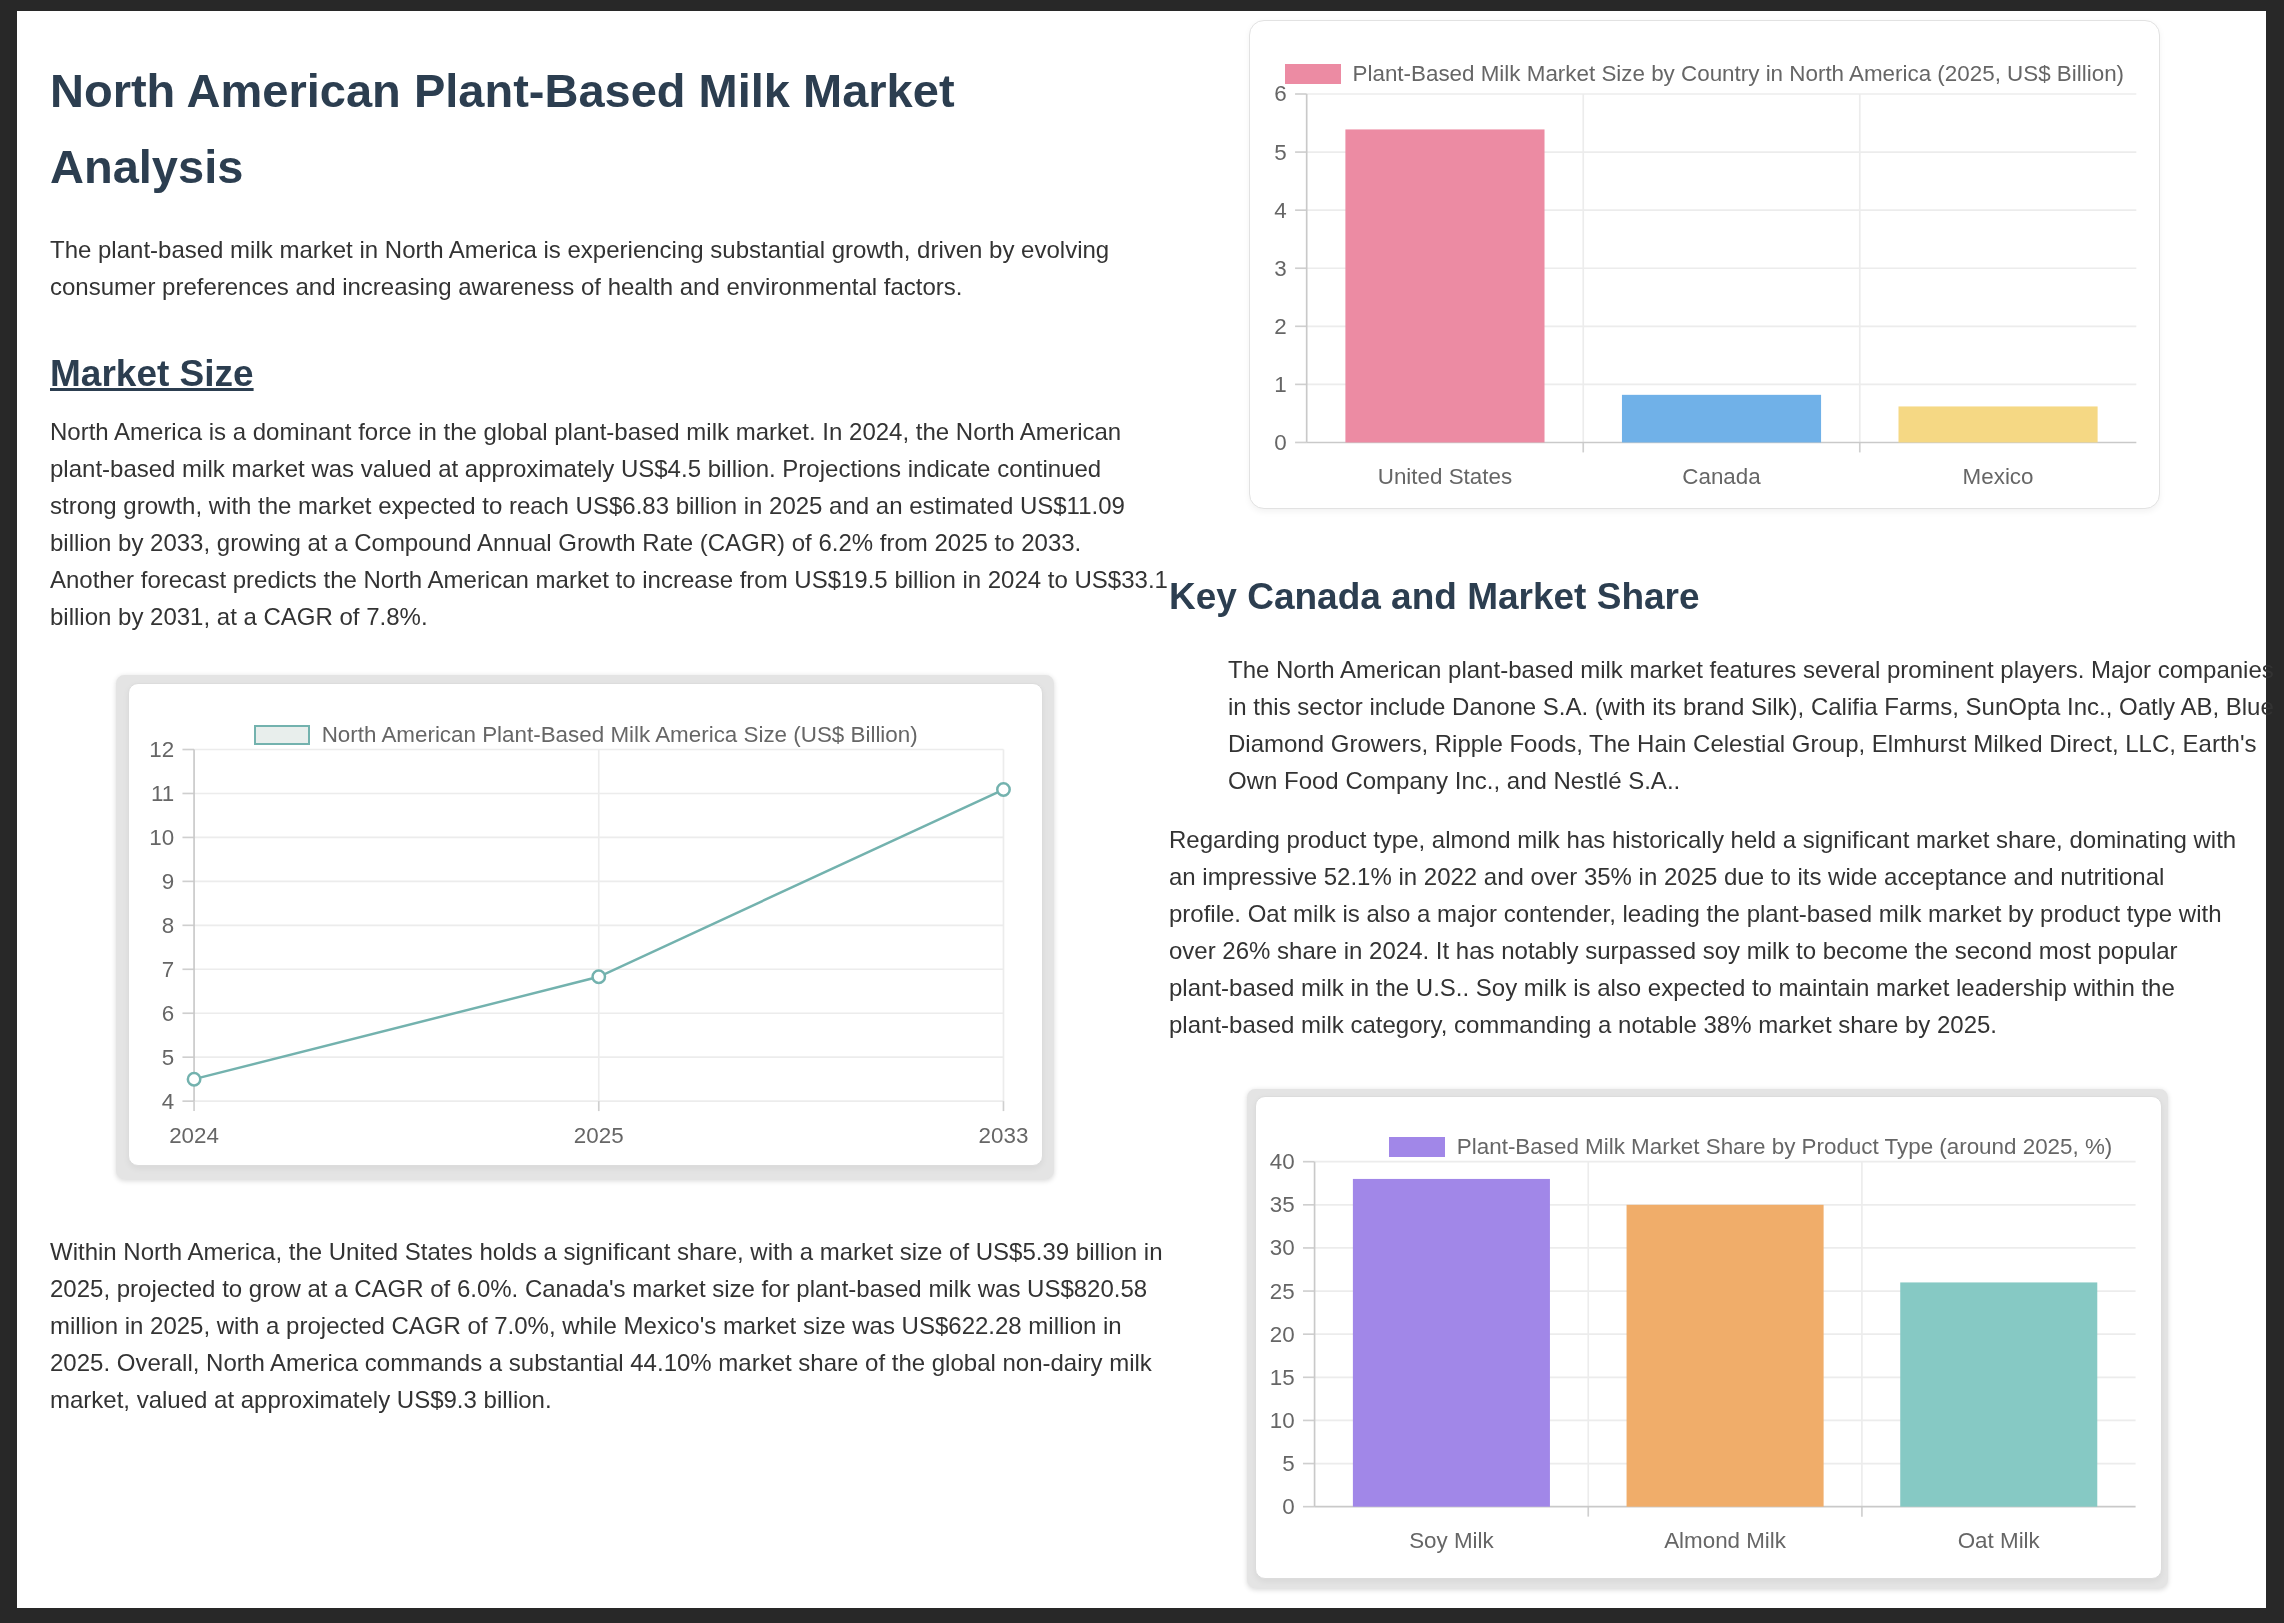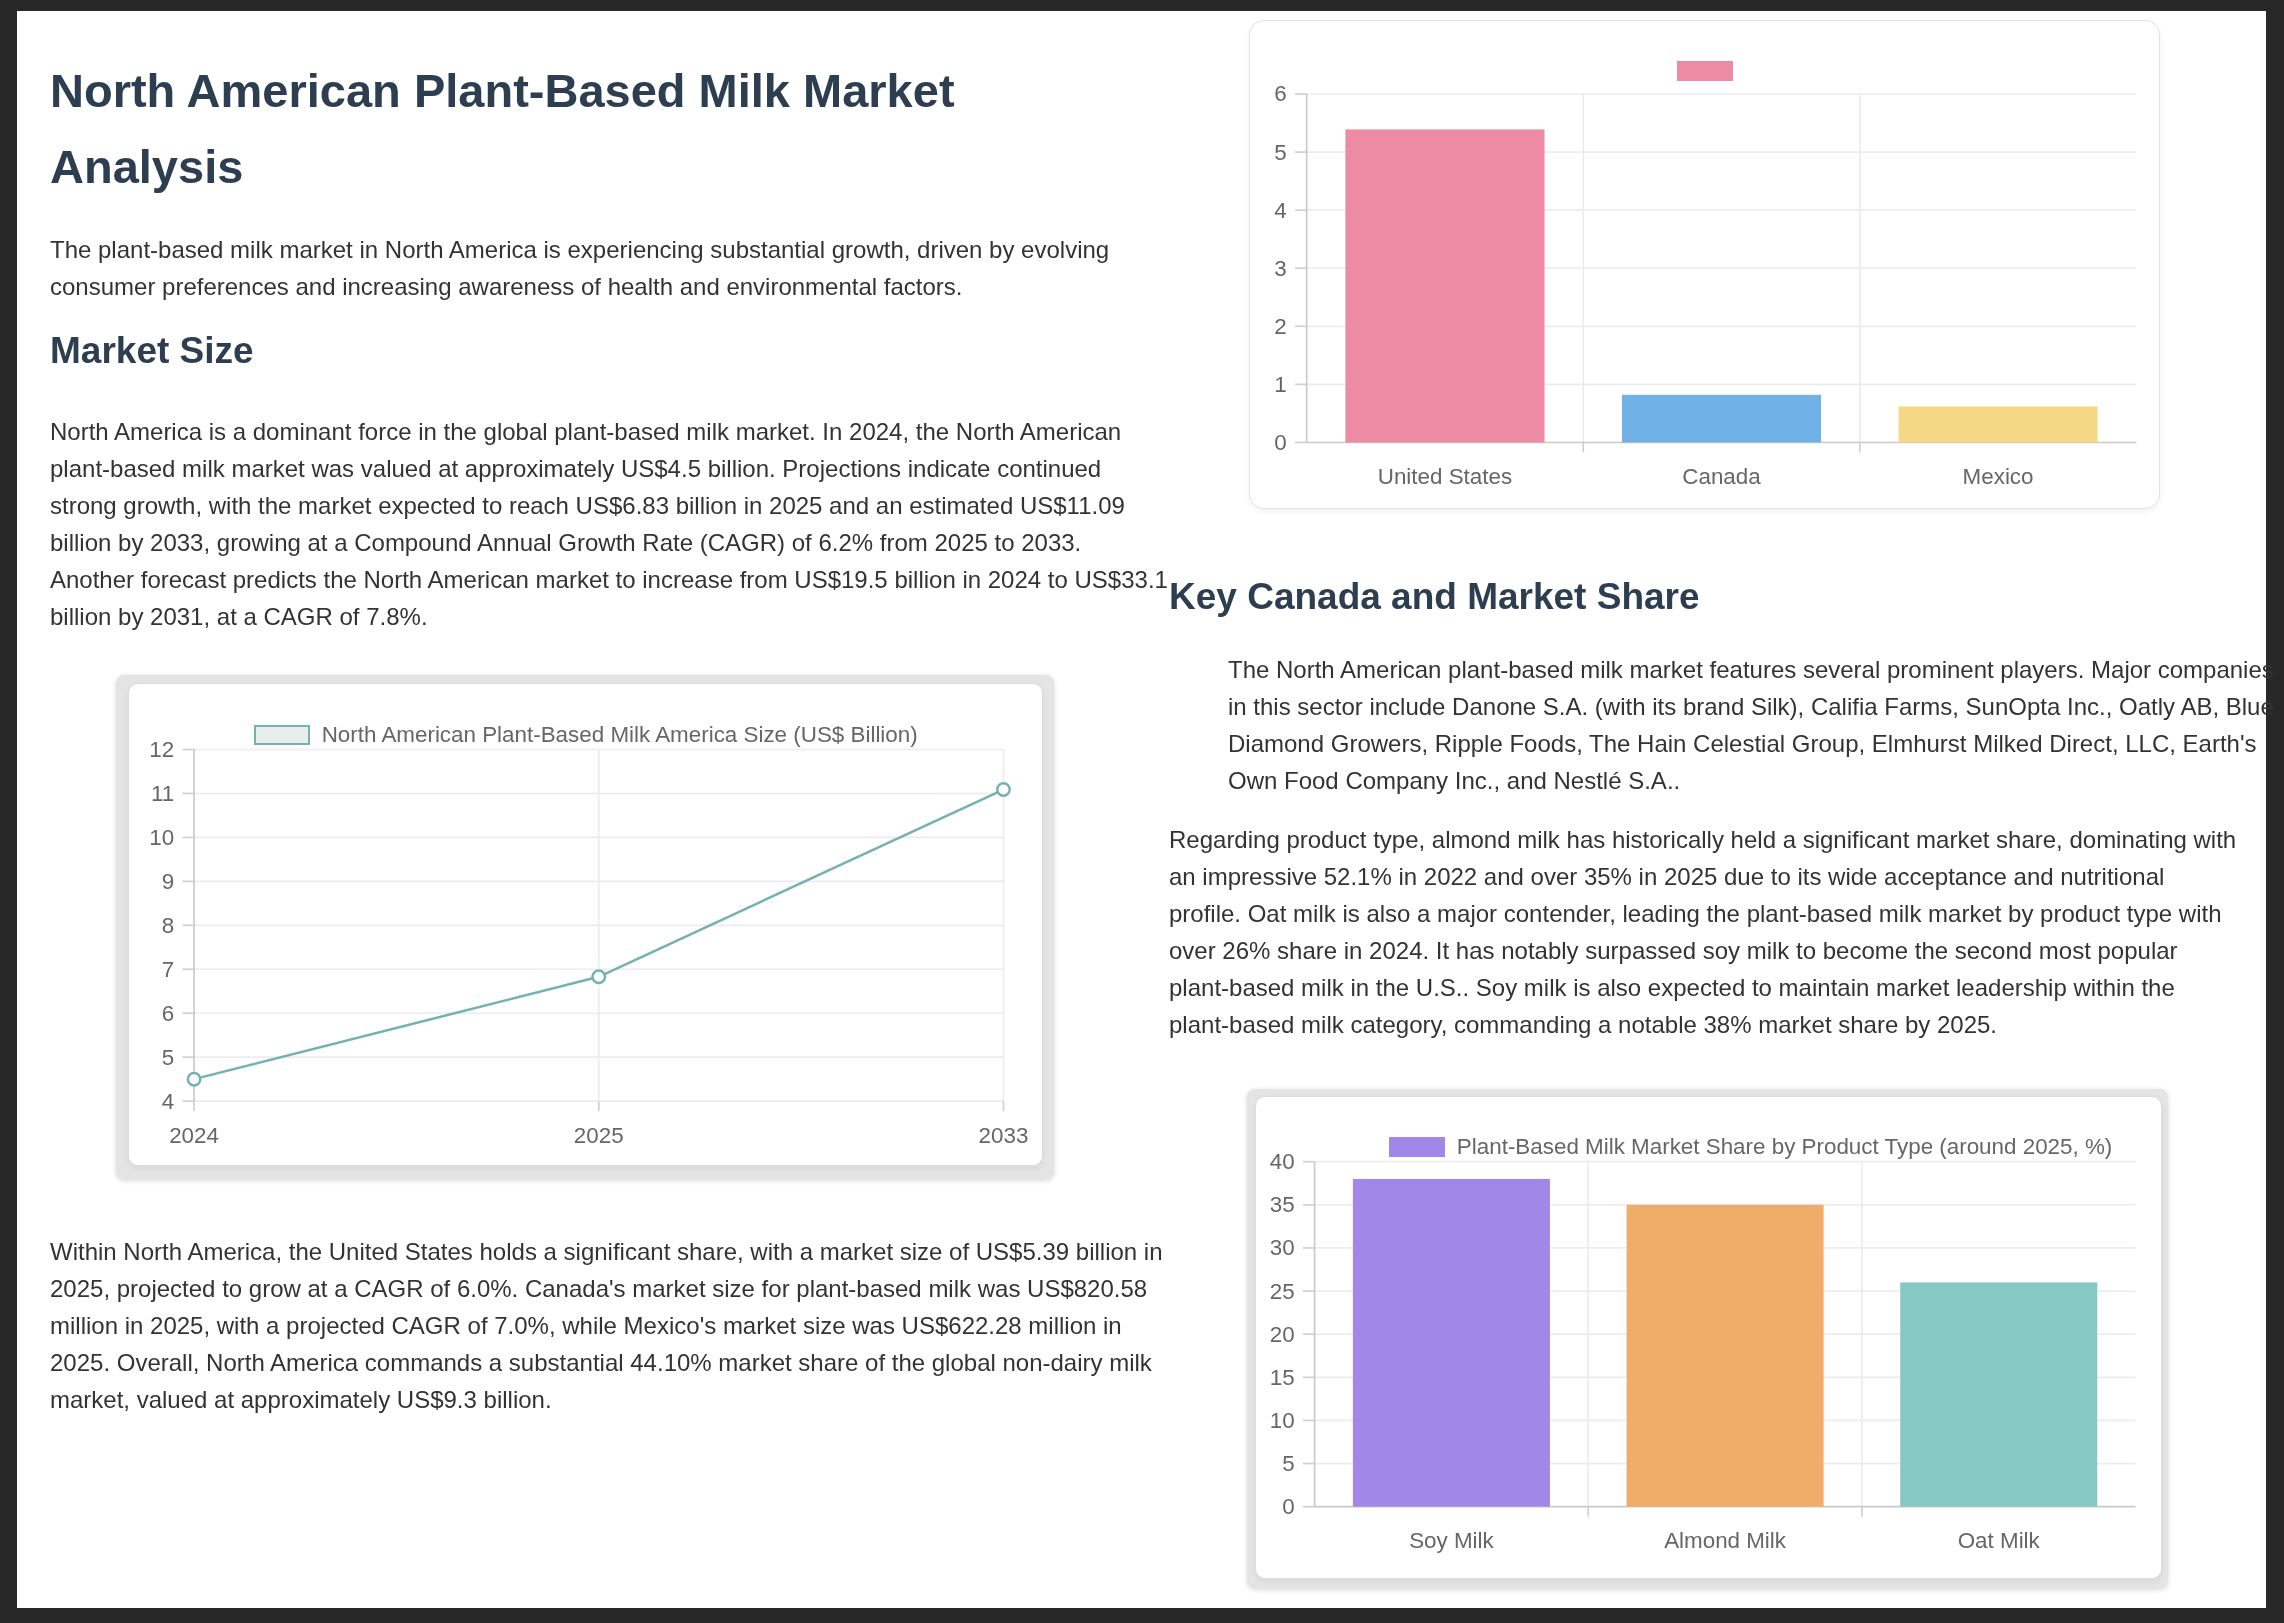--- a/index.html
+++ b/index.html
@@ -22,21 +22,21 @@
 </head>
 <body>
 
 <div class="page">
   <div class="content-sheet"></div>
 
   <h1 class="title abs" style="left:50px;top:53px;width:1046px;">North American Plant-Based Milk Market Analysis</h1>
 
   <p class="body abs" style="left:50px;top:231px;width:1120px;">The plant-based milk market in North America is experiencing substantial growth, driven by evolving consumer preferences and increasing awareness of health and environmental factors.</p>
 
-  <h2 class="section abs" style="left:50px;top:328px;">Market Size</h2>
+  <h2 class="section abs" style="left:50px;top:351px;text-decoration:underline;">Market Size</h2>
 
   <p class="body abs" style="left:50px;top:413px;width:1120px;">North America is a dominant force in the global plant-based milk market. In 2024, the North American plant-based milk market was valued at approximately US$4.5 billion. Projections indicate continued strong growth, with the market expected to reach US$6.83 billion in 2025 and an estimated US$11.09 billion by 2033, growing at a Compound Annual Growth Rate (CAGR) of 6.2% from 2025 to 2033. Another forecast predicts the North American market to increase from US$19.5 billion in 2024 to US$33.1 billion by 2031, at a CAGR of 7.8%.</p>
 
   <div class="gray-frame abs" style="left:116px;top:675px;width:938px;height:504px;">
     <div class="chart-card" id="chart-line" style="left:12.4px;top:8.3px;width:913px;height:481px;border-radius:10px;border-color:#dcdcdc;">
       <svg width="913" height="481" viewBox="0 0 1100 580">
           <line x1="78" y1="503" x2="1054" y2="503" stroke="#ececec" stroke-width="2"></line>
           <line x1="64" y1="503" x2="78" y2="503" stroke="#cfcfcf" stroke-width="2"></line>
           <text x="54" y="512" text-anchor="end" font-size="27" fill="#666666">4</text>
           <line x1="78" y1="450" x2="1054" y2="450" stroke="#ececec" stroke-width="2"></line>
@@ -116,20 +116,21 @@
         <line x1="68" y1="508" x2="1068" y2="508" stroke="#c9c9c9" stroke-width="2"></line>
         <rect x="114.66666666666667" y="130.7" width="239.99999999999997" height="377.3" fill="#ec8ba3"></rect>
         <text x="234.66666666666666" y="558" text-anchor="middle" font-size="27" fill="#666666">United States</text>
         <rect x="448" y="450.6" width="239.99999999999997" height="57.39999999999998" fill="#70b1e8"></rect>
         <text x="568" y="558" text-anchor="middle" font-size="27" fill="#666666">Canada</text>
         <rect x="781.3333333333333" y="464.6" width="239.99999999999997" height="43.39999999999998" fill="#f5d884"></rect>
         <text x="901.3333333333333" y="558" text-anchor="middle" font-size="27" fill="#666666">Mexico</text>
       </svg>
     <div class="legend" style="top:40px;">
       <span class="swatch" style="background: rgb(236, 139, 163);"></span>
+      <span class="legend-label">Plant-Based Milk Market Size by Country in North America (2025, US$ Billion)</span>
     </div>
   </div>
 
   <h2 class="section abs" style="left:1169px;top:574px;">Key Canada and Market Share</h2>
 
   <p class="body abs" style="left:1228px;top:651px;width:1062px;">The North American plant-based milk market features several prominent players. Major companies in this sector include Danone S.A. (with its brand Silk), Califia Farms, SunOpta Inc., Oatly AB, Blue Diamond Growers, Ripple Foods, The Hain Celestial Group, Elmhurst Milked Direct, LLC, Earth's Own Food Company Inc., and Nestlé S.A..</p>
 
   <p class="body abs" style="left:1169px;top:821px;width:1071px;">Regarding product type, almond milk has historically held a significant market share, dominating with an impressive 52.1% in 2022 and over 35% in 2025 due to its wide acceptance and nutritional profile. Oat milk is also a major contender, leading the plant-based milk market by product type with over 26% share in 2024. It has notably surpassed soy milk to become the second most popular plant-based milk in the U.S.. Soy milk is also expected to maintain market leadership within the plant-based milk category, commanding a notable 38% market share by 2025.</p>
 
   <div class="gray-frame abs" style="left:1247px;top:1089px;width:921px;height:499px;">

